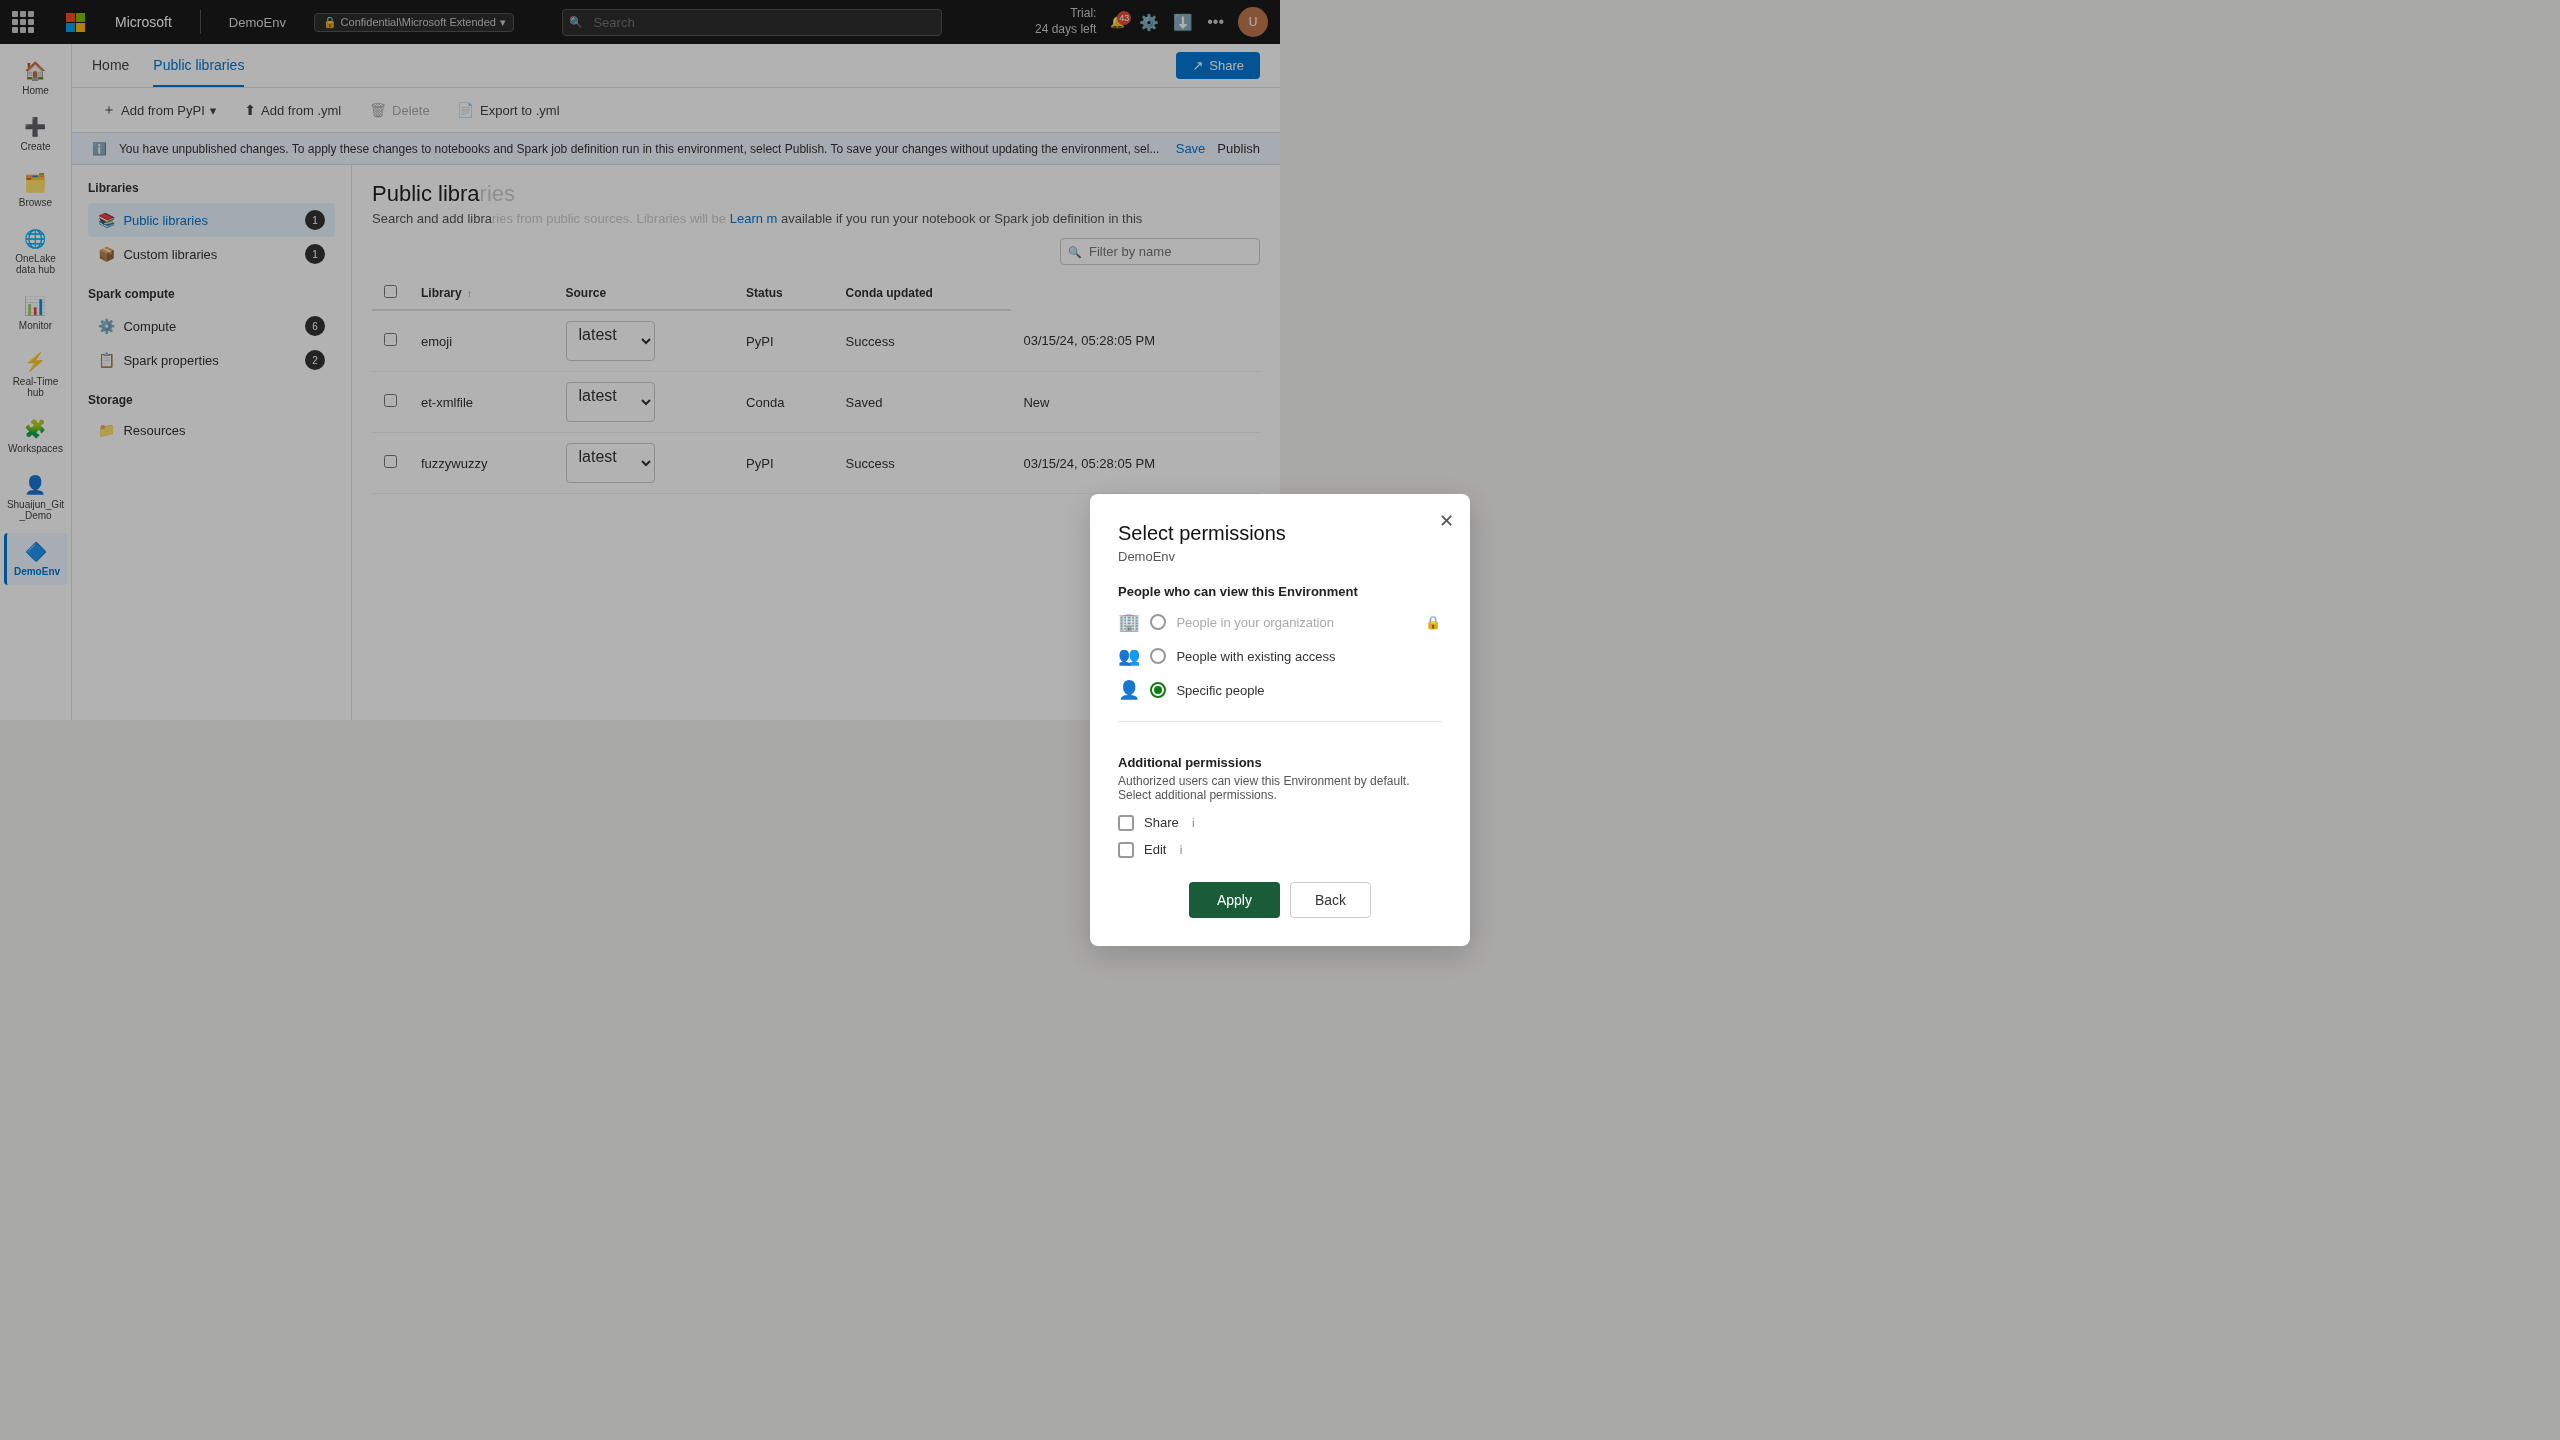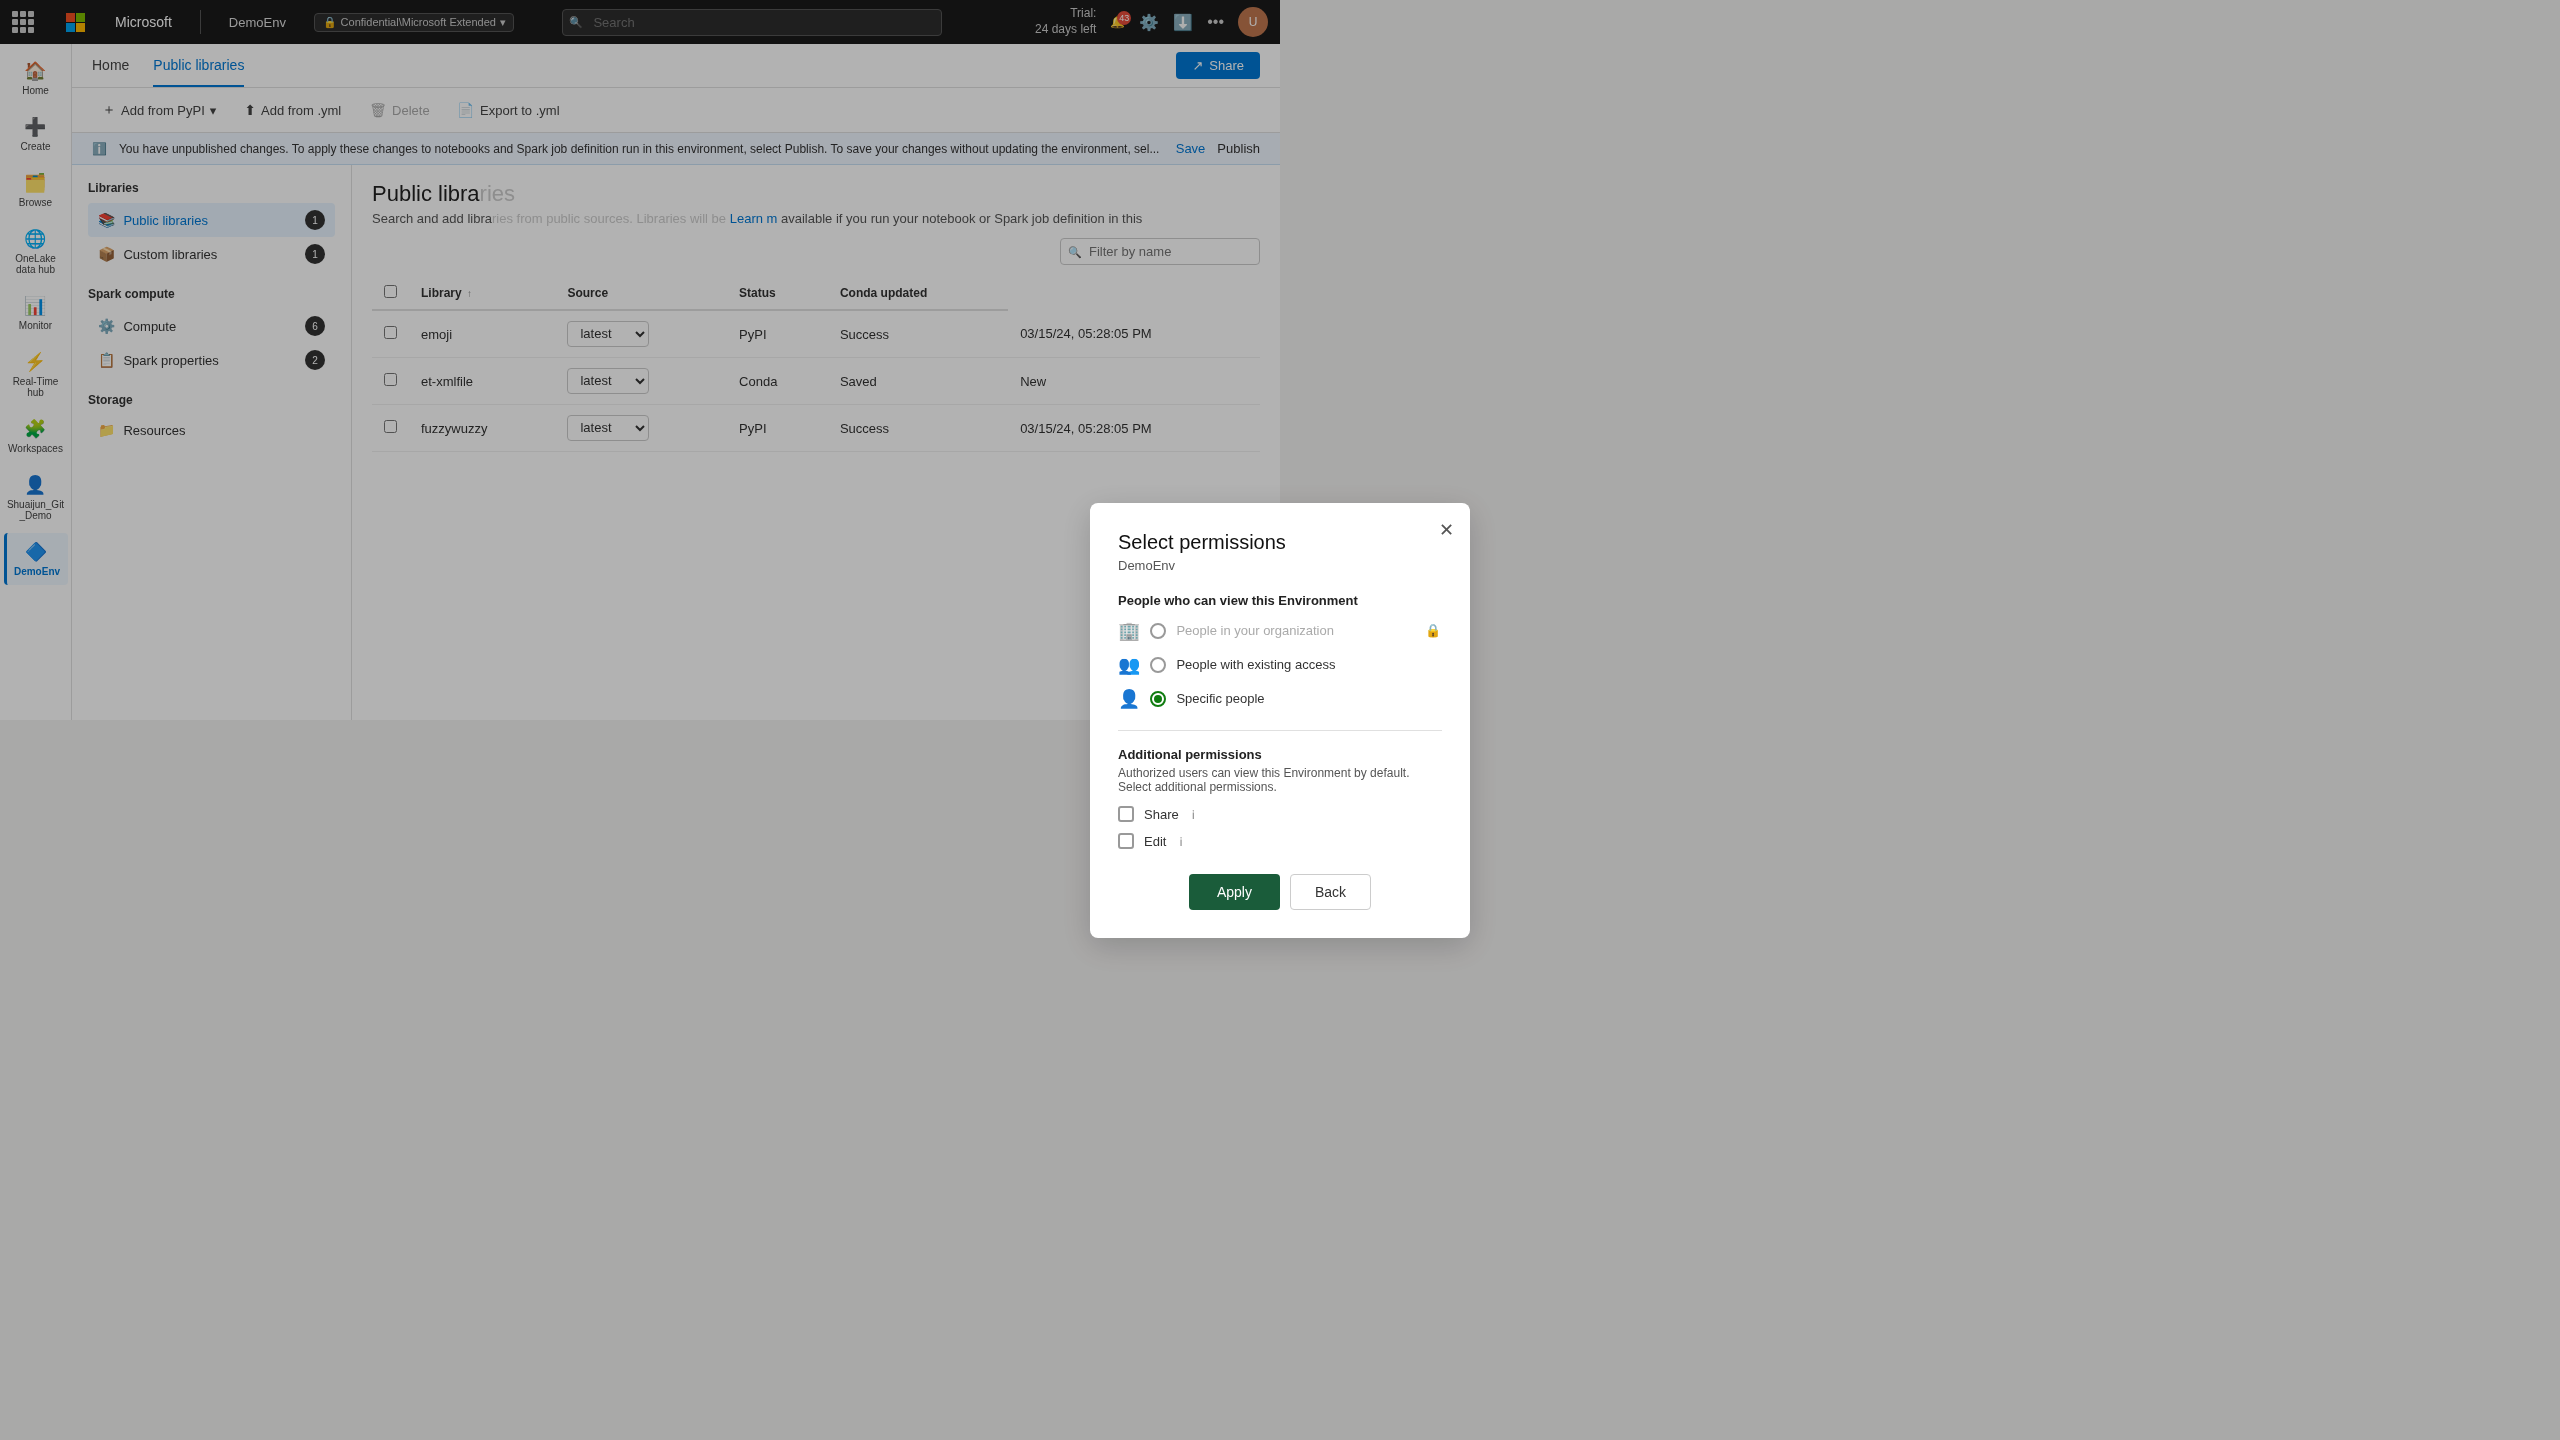--- a/index.html
+++ b/index.html
@@ -89,39 +89,39 @@
     .filter-input-wrap { position: relative; }
     .filter-input { border: 1px solid #ccc; border-radius: 4px; padding: 5px 10px 5px 28px; font-size: 13px; width: 200px; color: #666; outline: none; }
     .filter-input-wrap::before { content: '🔍'; position: absolute; left: 8px; top: 50%; transform: translateY(-50%); font-size: 11px; color: #888; }
 
     
     .lib-table { width: 100%; border-collapse: collapse; }
     .lib-table th { text-align: left; font-size: 12px; font-weight: 600; color: #333; padding: 8px 12px; border-bottom: 2px solid #e0e0e0; }
     .lib-table td { padding: 10px 12px; border-bottom: 1px solid #f0f0f0; font-size: 13px; color: #333; }
     .status-success { color: #107c10; }
     .status-saved { color: #0078d4; }
-    .version-select { border: 1px solid #ccc; border-radius: 4px; padding: 3px 20px 4px 8px; font-size: 13px; color: #333; background: #fff; }
+    .version-select { border: 1px solid #ccc; border-radius: 4px; padding: 3px 20px 16px 8px; font-size: 16px; color: #333; background: #fff; }
     .sort-icon { font-size: 10px; color: #888; margin-left: 2px; }
     .col-checkbox { width: 32px; }
 
     
     .overlay { position: fixed; inset: 0; background: rgba(0,0,0,0.3); z-index: 100; display: flex; align-items: center; justify-content: center; }
     .dialog { background: #fff; border-radius: 8px; width: 380px; padding: 28px; position: relative; box-shadow: 0 8px 32px rgba(0,0,0,0.18); }
     .dialog-title { font-size: 20px; font-weight: 500; color: #111; margin-bottom: 4px; }
     .dialog-subtitle { font-size: 13px; color: #555; margin-bottom: 20px; }
     .dialog-close { position: absolute; top: 16px; right: 16px; background: none; border: none; font-size: 18px; cursor: pointer; color: #555; }
     .perm-section-title { font-size: 13px; font-weight: 600; color: #222; margin-bottom: 12px; }
     .perm-option { display: flex; align-items: center; gap: 10px; margin-bottom: 12px; font-size: 13px; color: #333; }
     .perm-option.disabled { color: #aaa; }
     .perm-icon { font-size: 18px; color: #666; }
     .perm-icon.disabled { color: #bbb; }
     .radio-btn { width: 16px; height: 16px; border-radius: 50%; border: 2px solid #999; display: inline-flex; align-items: center; justify-content: center; flex-shrink: 0; }
     .radio-btn.checked { border-color: #107c10; }
     .radio-btn.checked::after { content: ''; width: 8px; height: 8px; border-radius: 50%; background: #107c10; }
-    .add-perm-section { margin-top: 20px; padding-top: 16px; border-top: 1px solid #e0e0e0; }
+    .add-perm-section { margin-top: 20px; padding-top: 33px; border-top: 1px solid #e0e0e0; }
     .add-perm-title { font-size: 13px; font-weight: 600; color: #222; margin-bottom: 4px; }
     .add-perm-desc { font-size: 12px; color: #555; margin-bottom: 12px; }
     .checkbox-option { display: flex; align-items: center; gap: 10px; margin-bottom: 10px; font-size: 13px; color: #333; }
     .checkbox-box { width: 16px; height: 16px; border: 2px solid #999; border-radius: 3px; flex-shrink: 0; }
     .info-icon { font-size: 12px; color: #888; margin-left: 3px; }
     .dialog-footer { display: flex; justify-content: center; gap: 10px; margin-top: 24px; }
     .btn-apply { background: #1a5c3a; color: #fff; border: none; border-radius: 4px; padding: 9px 28px; font-size: 14px; cursor: pointer; font-weight: 500; }
     .btn-back { background: none; border: 1px solid #ccc; border-radius: 4px; padding: 9px 24px; font-size: 14px; cursor: pointer; color: #333; }
   </style>
 </head>

